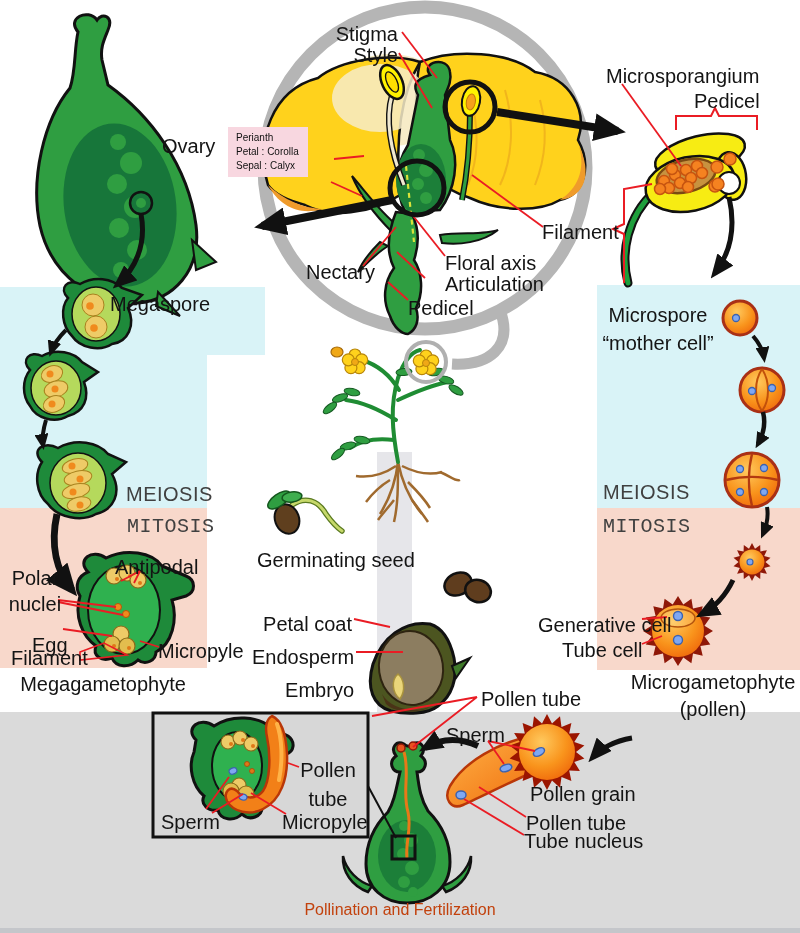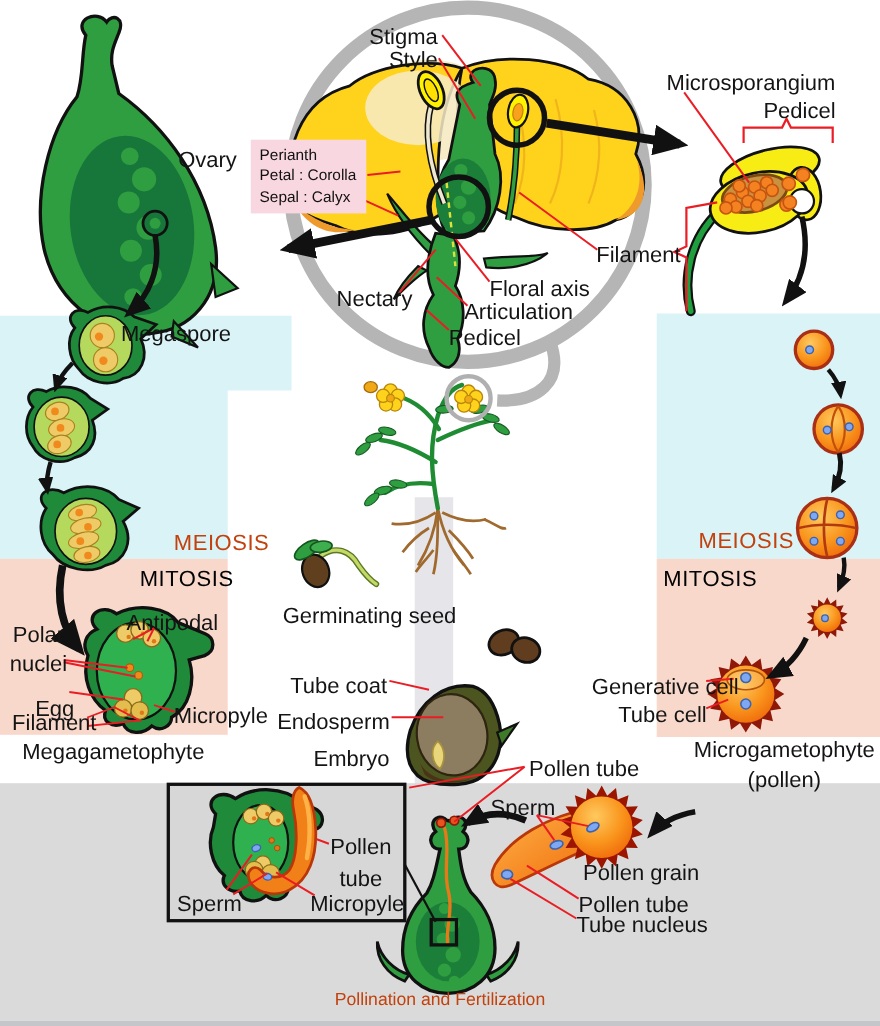--- a/index.html
+++ b/index.html
@@ -3,24 +3,24 @@
 <meta charset="utf-8">
 <style>
   html,body{margin:0;padding:0;background:#fff;}
   #stage{position:relative;width:800px;height:933px;background:#fff;overflow:hidden;
          font-family:"Liberation Sans",sans-serif;color:#111;}
   #stage svg{position:absolute;left:0;top:0;}
   .label{position:absolute;font-size:20px;line-height:1.3;white-space:nowrap;color:#141414;}
   .ctr{text-align:center;white-space:normal;}
   .rgt{text-align:right;}
   .phase{font-size:20px;letter-spacing:.5px;}
-  .blue{color:#c2410c;margin-left:32px;}
-  .red{color:#000000;}
+  .blue{color:#404040;}
+  .red{color:#404040;font-family:Liberation Mono, monospace;}
   .perianth{position:absolute;left:228px;top:127px;background:#f8d7e0;padding:4px 9px 5px 8px;
-            font-size:14px;line-height:1.38;white-space:nowrap;}
+            font-size:10px;line-height:1.38;white-space:nowrap;}
   .caption{position:absolute;left:280px;top:901px;width:240px;text-align:center;
            color:#c2410c;font-size:16px;}
 </style>
 </head>
 <body>
 
 <div id="stage">
 
 <svg width="800" height="933" viewBox="0 0 800 933">
 <defs>
@@ -405,45 +405,49 @@
   <div>Petal : Corolla</div>
   <div>Sepal : Calyx</div>
 </div>
 
 <div class="label" style="left:162px;top:133px;">Ovary</div>
 <div class="label" style="left:606px;top:63px;">Microsporangium</div>
 <div class="label" style="left:694px;top:88px;">Pedicel</div>
 <div class="label" style="left:542px;top:219px;">Filament</div>
 <div class="label" style="left:306px;top:259px;text-align:center;">Nectary</div>
 <div class="label" style="left:445px;top:250px;">Floral axis</div>
-<div class="label" style="left:422px;top:271px;">Articulation</div>
+<div class="label" style="left:445px;top:271px;">Articulation</div>
 <div class="label" style="left:408px;top:295px;">Pedicel</div>
 
 <div class="label ctr" style="left:85px;top:290px;width:150px;line-height:1.45;">
   <div>Megaspore</div>
 </div>
 
+<div class="label ctr" style="left:558px;top:301px;width:200px;line-height:1.4;">
+  <div>Microspore</div>
+  <div>“mother cell”</div>
+</div>
 
 <div class="label phase blue" style="left:126px;top:481px;">MEIOSIS</div>
 <div class="label phase red" style="left:127px;top:514px;">MITOSIS</div>
 <div class="label phase blue" style="left:603px;top:479px;">MEIOSIS</div>
 <div class="label phase red" style="left:603px;top:514px;">MITOSIS</div>
 
 <div class="label ctr" style="left:6px;top:565px;width:58px;">Polar nuclei</div>
 <div class="label" style="left:115px;top:554px;">Antipodal</div>
 <div class="label" style="left:32px;top:632px;">Egg</div>
 <div class="label" style="left:11px;top:645px;">Filament</div>
 <div class="label" style="left:158px;top:638px;">Micropyle</div>
 
 <div class="label ctr" style="left:3px;top:671px;width:200px;line-height:1.35;">
   <div>Megagametophyte</div>
 </div>
 
 <div class="label" style="left:239px;top:547px;margin-left:18px;">Germinating seed</div>
-<div class="label rgt" style="left:252px;top:611px;width:100px;">Tube coat</div>
+<div class="label rgt" style="left:252px;top:611px;width:100px;">Petal coat</div>
 <div class="label rgt" style="left:252px;top:644px;width:100px;">Endosperm</div>
 <div class="label rgt" style="left:262px;top:677px;width:92px;">Embryo</div>
 
 <div class="label rgt" style="left:538px;top:612px;width:102px;">Generative cell</div>
 <div class="label rgt" style="left:562px;top:637px;width:78px;">Tube cell</div>
 
 <div class="label ctr" style="left:613px;top:669px;width:200px;line-height:1.35;">
   <div>Microgametophyte</div>
   <div>(pollen)</div>
 </div>

